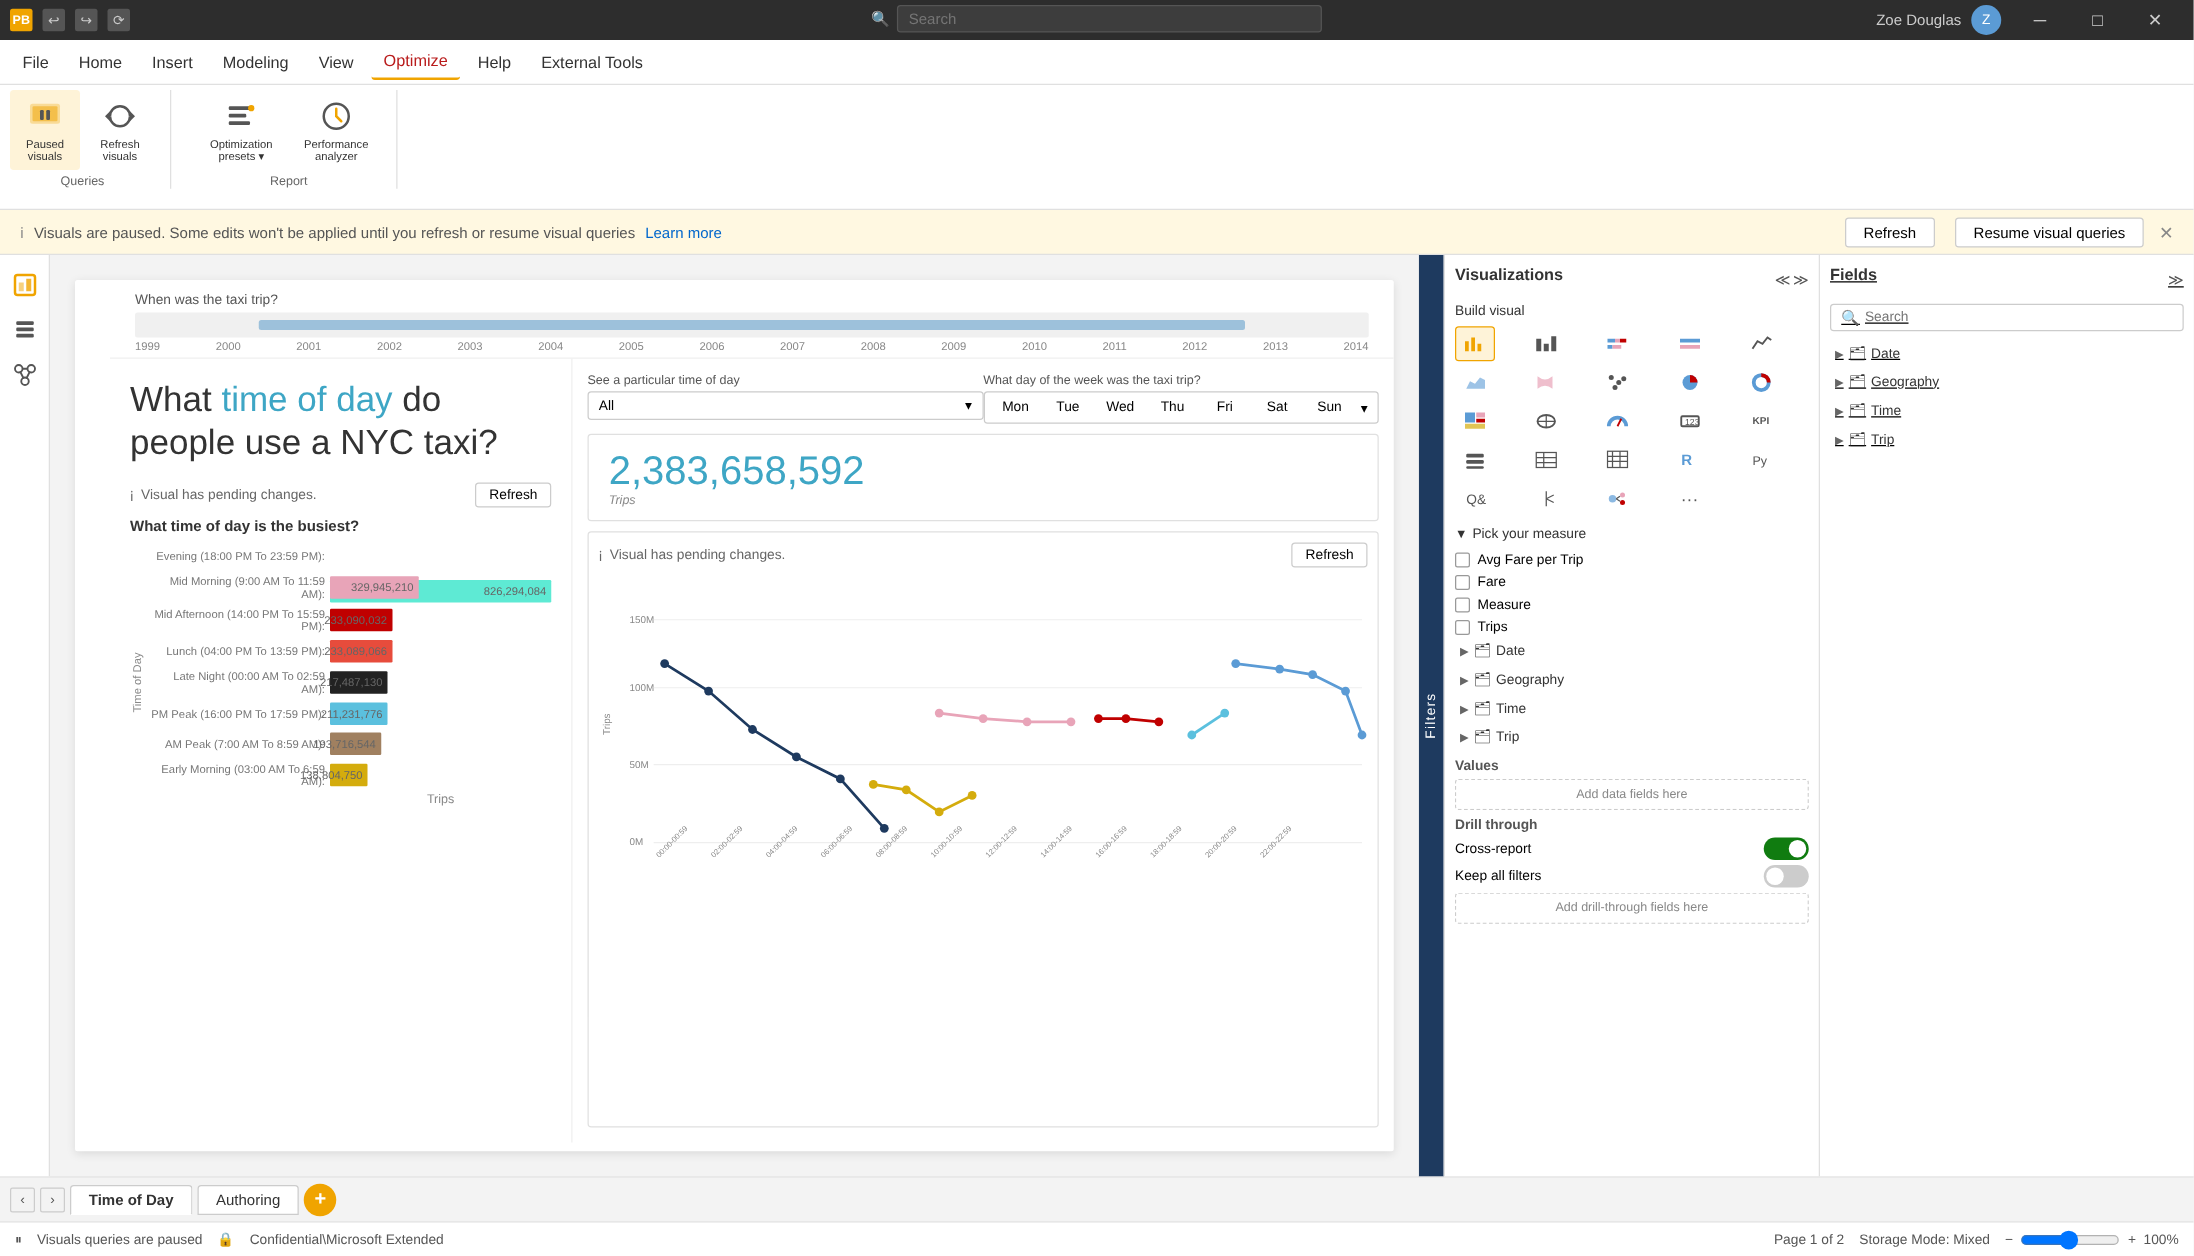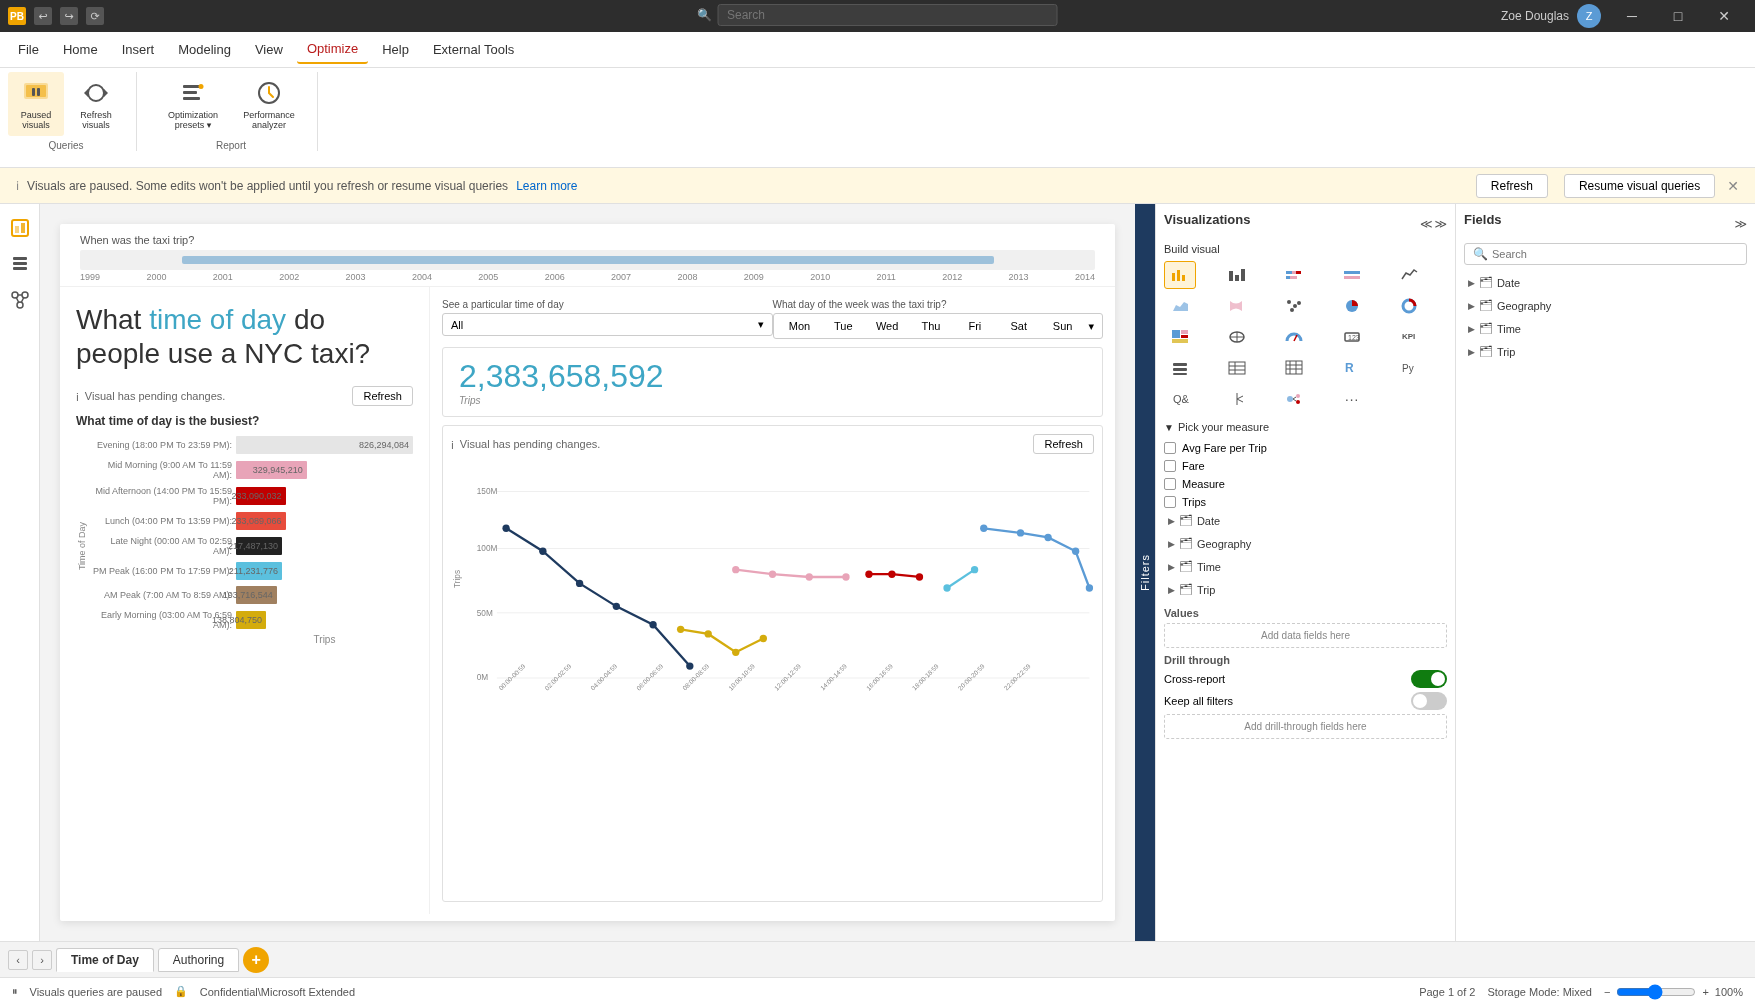--- a/index.html
+++ b/index.html
@@ -104,20 +104,21 @@
 
     
     .report-canvas {
       background: #fff;
       margin: 20px;
       border-radius: 2px;
       box-shadow: 0 2px 8px rgba(0,0,0,0.1);
       position: relative;
       height: calc(100% - 40px);
       overflow: hidden;
+      padding-left: 28px;
     }
 
     
     .timeline-section {
       padding: 10px 20px 4px;
       border-bottom: 1px solid #f0f0f0;
     }
     .timeline-label { font-size: 11px; color: #555; margin-bottom: 4px; }
     .timeline-bar {
       position: relative;
@@ -293,20 +294,21 @@
     .drill-row { display: flex; justify-content: space-between; align-items: center; margin-bottom: 4px; font-size: 11px; }
     .toggle { width: 36px; height: 18px; border-radius: 9px; background: #107c10; display: flex; align-items: center; padding: 2px; cursor: pointer; }
     .toggle-knob { width: 14px; height: 14px; background: #fff; border-radius: 50%; margin-left: auto; }
     .toggle.off { background: #ccc; }
     .toggle.off .toggle-knob { margin-left: 0; }
 
     .fields-panel {
       flex: 1;
       overflow-y: auto;
       padding: 8px;
+      text-decoration: underline;
     }
     .fields-panel-title { font-size: 13px; font-weight: 600; color: #333; margin-bottom: 8px; }
     .field-group { margin-bottom: 4px; }
     .field-group-header {
       display: flex; align-items: center; gap: 4px; cursor: pointer; padding: 3px 4px; border-radius: 2px; font-size: 11px; color: #333;
     }
     .expand-icon { font-size: 9px; color: #666; }
 
     
     .bottom-bar {
@@ -531,21 +533,21 @@
 
           <div class="chart-title">What time of day is the busiest?</div>
 
           <div style="position:relative; padding-left:16px;">
             <div style="position:absolute; left:6px; top:50%; transform:rotate(-90deg) translateX(-50%); font-size:9px; color:#888; white-space:nowrap; transform-origin: left center;">Time of Day</div>
             <div class="bar-chart">
 
               <div class="bar-row">
                 <div class="bar-label">Evening (18:00 PM To 23:59 PM):</div>
                 <div class="bar-container">
-                  <div class="bar-fill" style="width:100%; background:#e5e5e5;">
+                  <div class="bar-fill" style="width:100%; background:#5eead4;margin-top:28px;">
                     <span class="bar-value">826,294,084</span>
                   </div>
                 </div>
               </div>
               <div class="bar-row">
                 <div class="bar-label">Mid Morning (9:00 AM To 11:59 AM):</div>
                 <div class="bar-container">
                   <div class="bar-fill" style="width:40%; background:#e8a4b8;">
                     <span class="bar-value">329,945,210</span>
                   </div>

